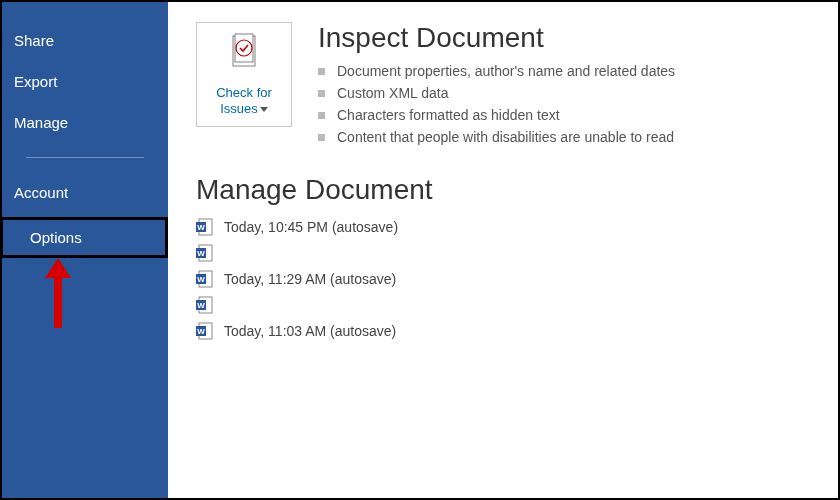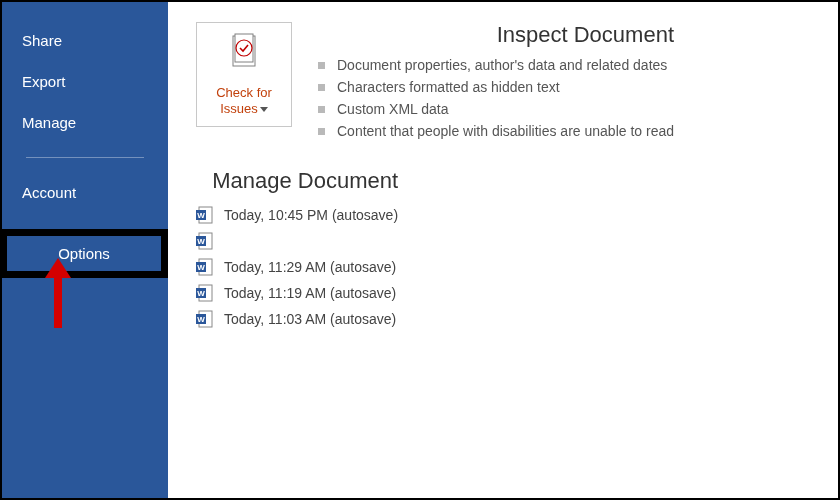--- a/index.html
+++ b/index.html
@@ -13,33 +13,32 @@
   }
   .layout { display: flex; height: 100%; }
   .sidebar {
     width: 166px;
     background: #2a579a;
     color: #fff;
     padding-top: 18px;
     flex-shrink: 0;
   }
   .sidebar-item {
-    padding: 12px 20px;
+    padding: 12px 12px;
     font-size: 15px;
     cursor: pointer;
   }
   .sidebar-divider {
     border-top: 1px solid rgba(255,255,255,0.35);
     margin: 14px 24px;
   }
   .sidebar .highlighted {
-    border: 7px solid #000000;
+    border: 3px solid #000000;
     padding: 9px 27px;
-    margin: 16px 0 0 -2px;
-    text-align: center;
+    margin: 4px 0 0 -2px;
   }
   .red-arrow {
     position: absolute;
     left: 43px;
     top: 258px;
     pointer-events: none;
   }
   .main {
     flex: 1;
     padding: 20px 28px 10px 28px;
@@ -59,38 +58,37 @@
     justify-content: center;
     padding: 10px 6px 8px 6px;
     margin-right: 26px;
     cursor: pointer;
     flex-shrink: 0;
   }
   .action-button .icon { margin-bottom: 6px; }
   .action-button .lbl {
     font-size: 13px;
     line-height: 1.25;
-    color: #c2410c;
+    color: #0369a1;
     text-align: center;
   }
   .chev {
     display: inline-block;
     width: 0; height: 0;
     border-left: 4px solid transparent;
     border-right: 4px solid transparent;
     border-top: 5px solid #555;
     margin-left: 2px;
     vertical-align: middle;
   }
   .section-text h2 {
     font-weight: 400;
-    font-size: 22px;
+    font-size: 28px;
     color: #333;
     margin-bottom: 6px;
-    text-align: right;
   }
   .section-text .sub {
     font-size: 14px;
     color: #555;
     margin-bottom: 6px;
   }
   .bullets { list-style: none; }
   .bullets li {
     font-size: 14px;
     color: #555;
@@ -146,23 +144,23 @@
           </svg>
         </span>
         <div class="lbl">
           <span>Check for</span><br>
           <span>Issues</span><span class="chev"></span>
         </div>
       </div>
       <div class="section-text">
         <h2>Inspect Document</h2>
         <ul class="bullets">
-          <li>Document properties, author's data and related dates</li>
+          <li>Document properties, author's name and related dates</li>
+          <li>Custom XML data</li>
           <li>Characters formatted as hidden text</li>
-          <li>Custom XML data</li>
           <li>Content that people with disabilities are unable to read</li>
         </ul>
       </div>
     </div>
 
     <div class="section">
       <div class="section-text">
         <h2>Manage Document</h2>
         <ul class="version-list">
           <li class="version-item">
@@ -187,21 +185,20 @@
                 <text x="5" y="12" font-size="8" fill="#fff" text-anchor="middle" font-family="Arial" font-weight="bold">W</text>
               </svg>
             <span>Today, 11:29 AM (autosave)</span>
           </li>
           <li class="version-item">
             <svg class="doc-icon" viewBox="0 0 18 18">
                 <rect x="3" y="1" width="13" height="16" fill="#fff" stroke="#888"></rect>
                 <rect x="0" y="4" width="10" height="10" fill="#2b579a"></rect>
                 <text x="5" y="12" font-size="8" fill="#fff" text-anchor="middle" font-family="Arial" font-weight="bold">W</text>
               </svg>
-            <span>Today, 11:19 AM (autosave)</span>
           </li>
           <li class="version-item">
             <svg class="doc-icon" viewBox="0 0 18 18">
                 <rect x="3" y="1" width="13" height="16" fill="#fff" stroke="#888"></rect>
                 <rect x="0" y="4" width="10" height="10" fill="#2b579a"></rect>
                 <text x="5" y="12" font-size="8" fill="#fff" text-anchor="middle" font-family="Arial" font-weight="bold">W</text>
               </svg>
             <span>Today, 11:03 AM (autosave)</span>
           </li>
         </ul>

